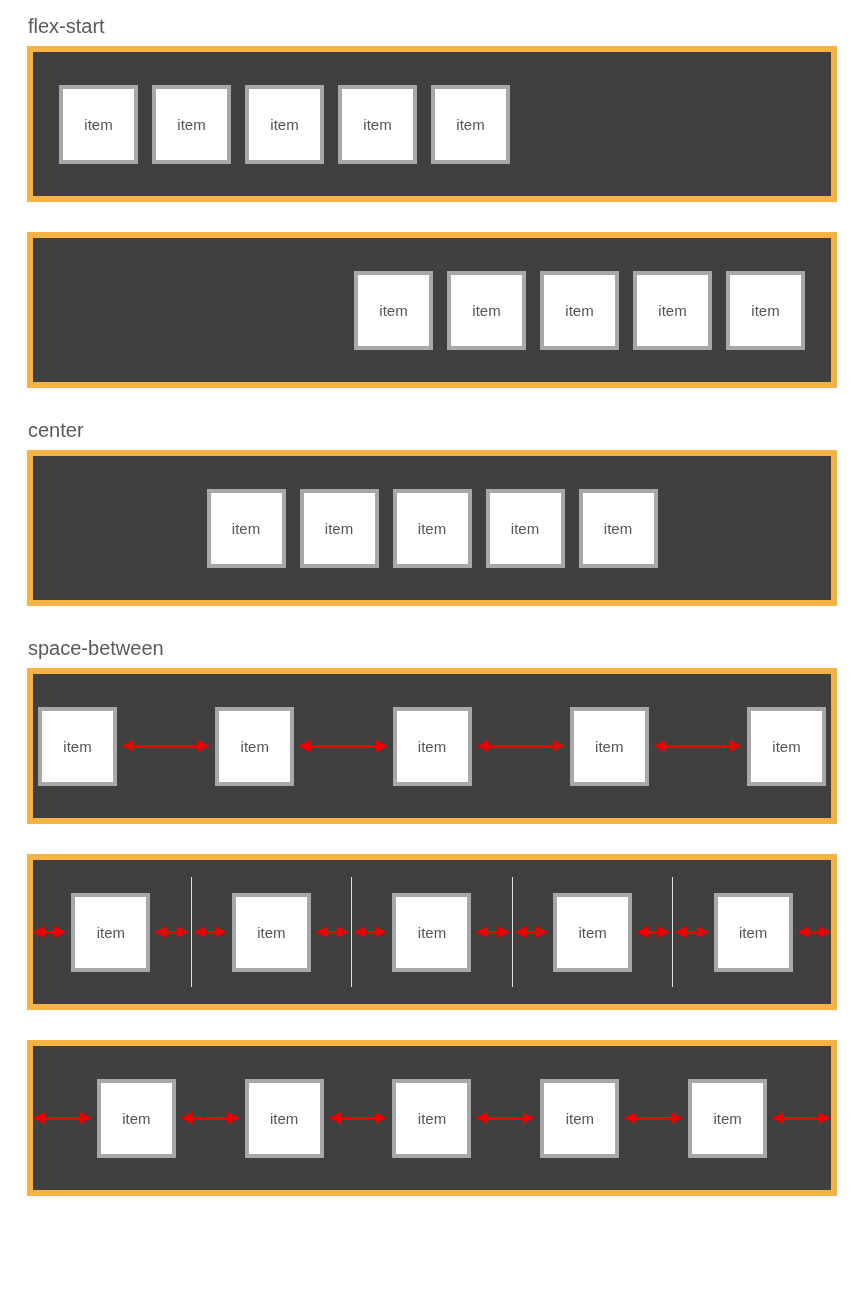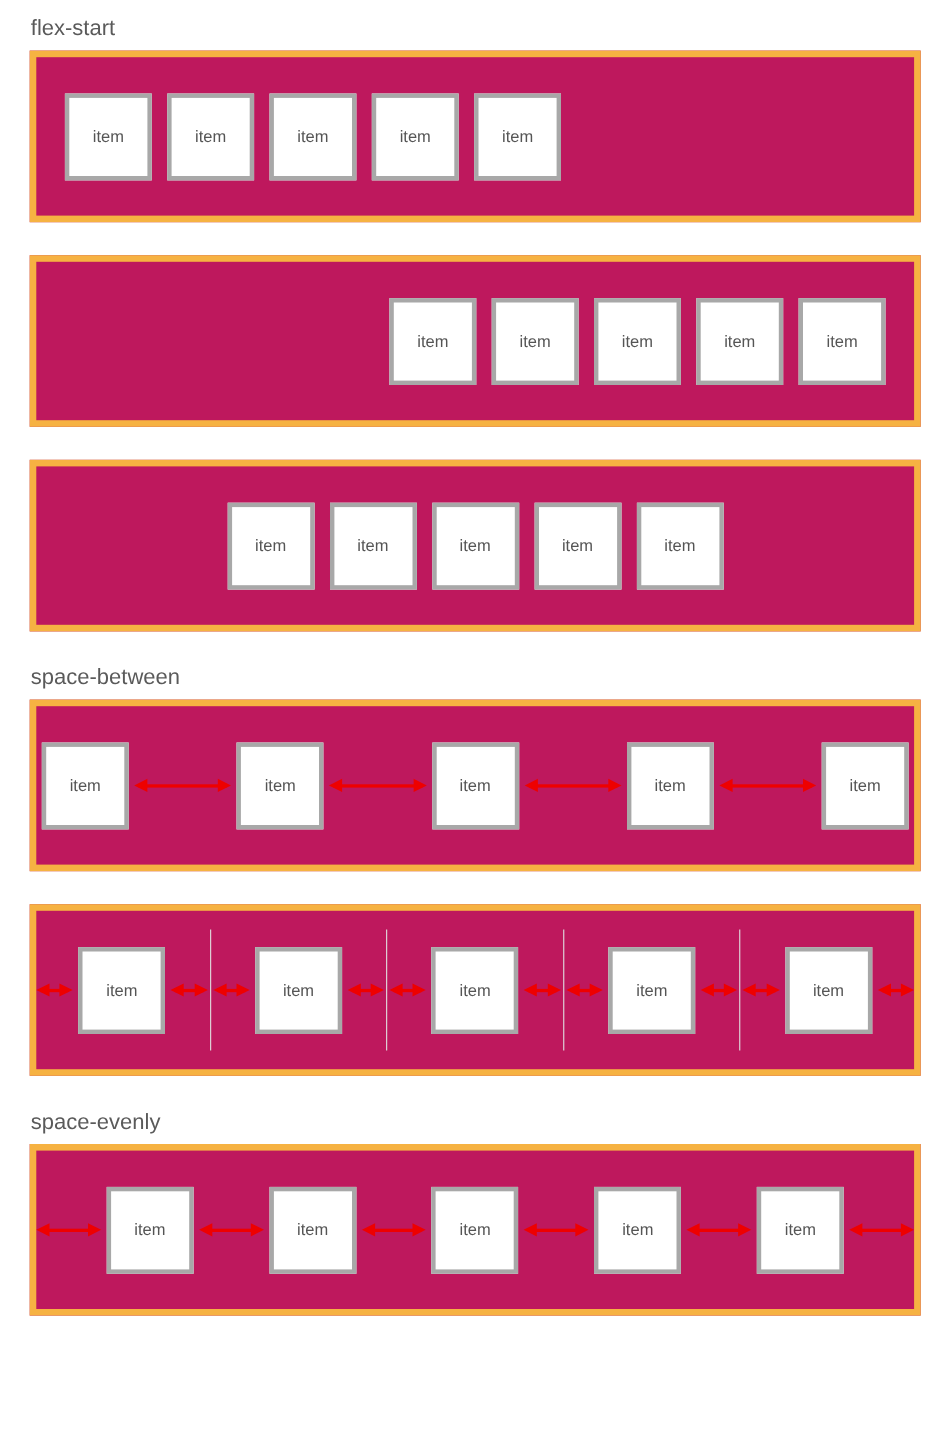--- a/index.html
+++ b/index.html
@@ -19,21 +19,21 @@
   .page{padding:14px 0 17px 27px;border-radius:10px;}
   .section{margin-bottom:30px;}
   .label{
     font-size:20px;line-height:24px;color:var(--label-gray);
     margin:0 0 8px 1px;
   }
   .box{
     width:798px;height:144px;
     border:6px solid var(--orange);
     display:flex;align-items:center;
-    background:#be185d;
+    background:#404040;
   }
   .box.pad{width:760px;padding:0 19px;}
   .j-start{justify-content:flex-start;}
   .j-end{justify-content:flex-end;}
   .j-center{justify-content:center;}
   .item{
     flex:0 0 auto;
     width:71px;height:71px;
     border:4px solid var(--gray-border);
     display:flex;align-items:center;justify-content:center;
@@ -104,20 +104,21 @@
       <div class="item">
           <span class="item-text">item</span>
         </div>
       <div class="item">
           <span class="item-text">item</span>
         </div>
     </div>
   </section>
 
   <section class="section">
+    <div class="label">center</div>
     <div class="box pad j-center">
       <div class="item">
           <span class="item-text">item</span>
         </div>
       <div class="item">
           <span class="item-text">item</span>
         </div>
       <div class="item">
           <span class="item-text">item</span>
         </div>
@@ -211,21 +212,20 @@
       <div class="item">
           <span class="item-text">item</span>
         </div>
       <div class="arrow">
           <span class="shaft"></span>
         </div>
     </div>
   </section>
 
   <section class="section">
-    <div class="label">space-evenly</div>
     <div class="box arrows">
       <div class="arrow">
           <span class="shaft"></span>
         </div>
       <div class="item">
           <span class="item-text">item</span>
         </div>
       <div class="arrow">
           <span class="shaft"></span>
         </div>

